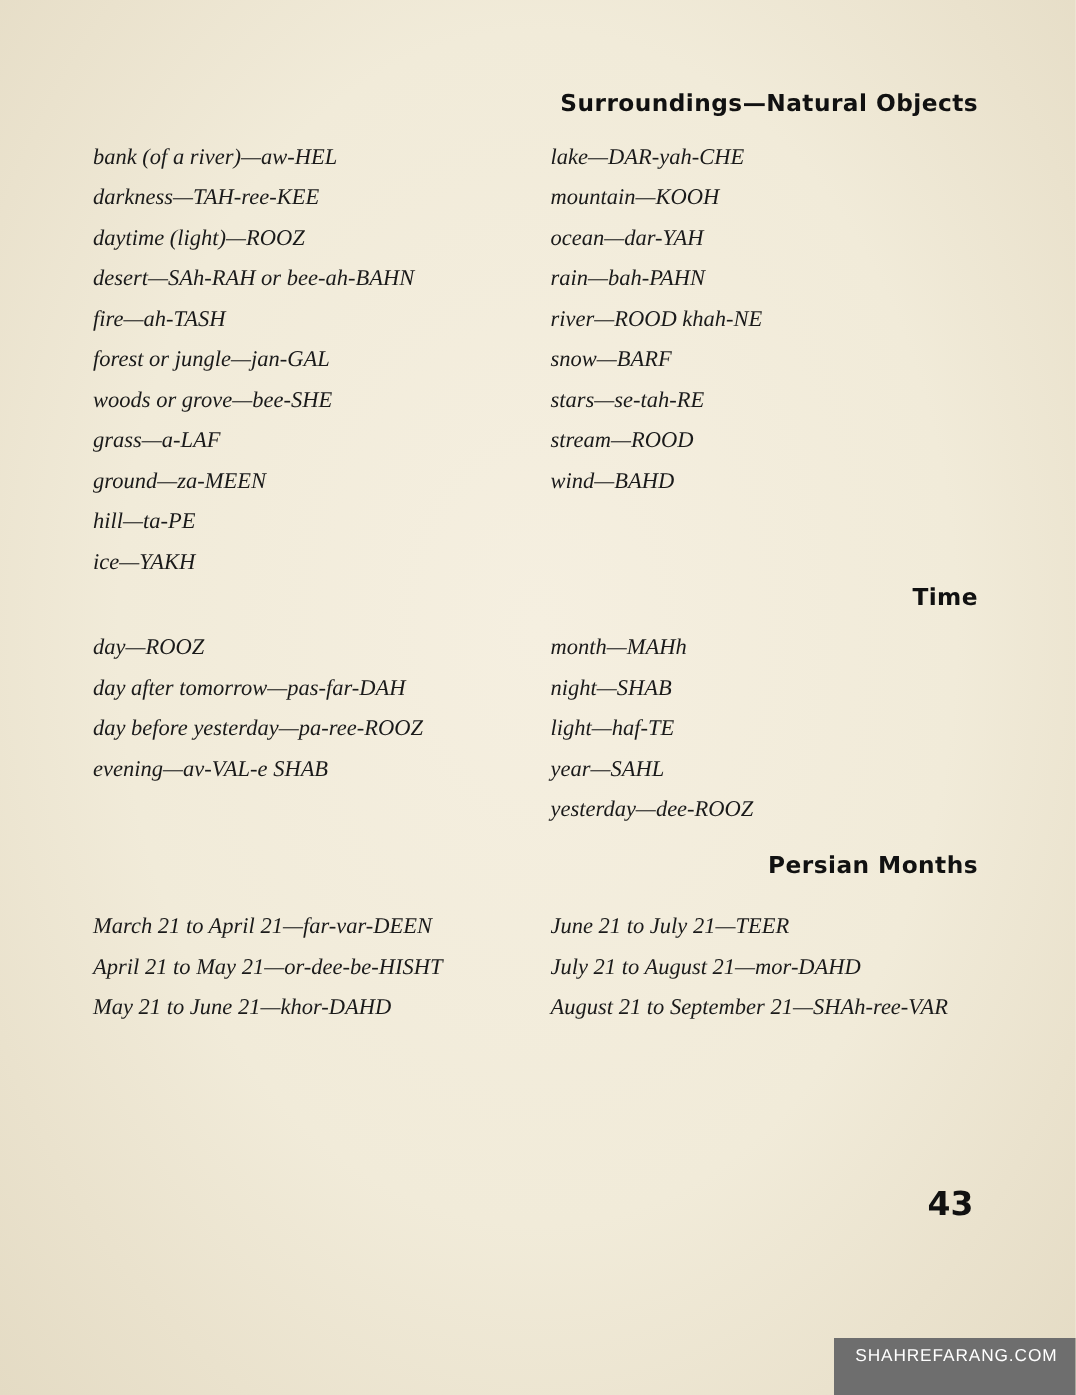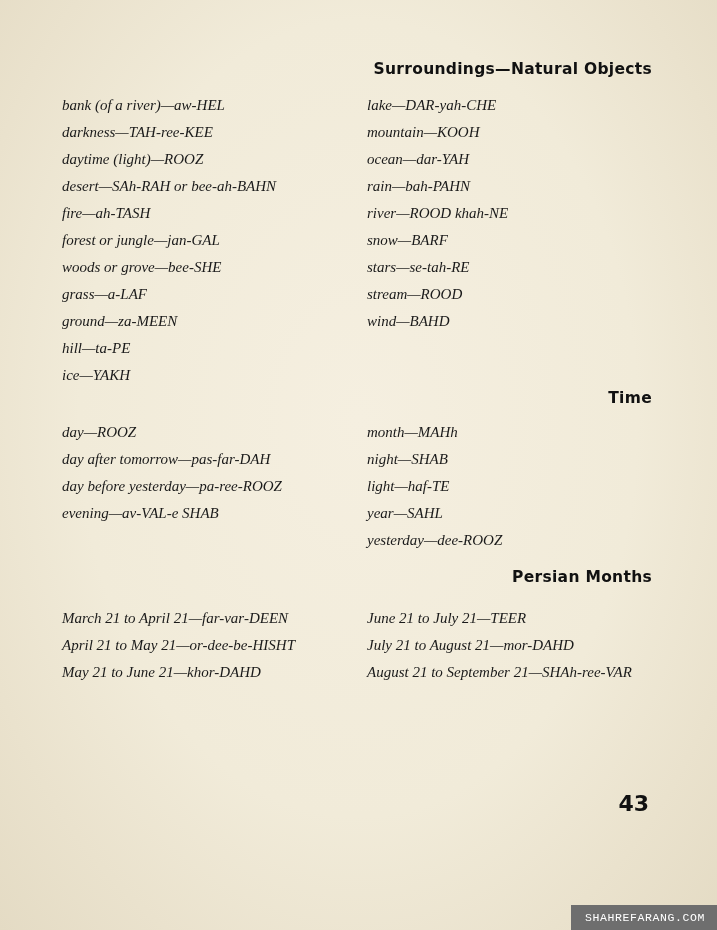--- a/index.html
+++ b/index.html
@@ -82,24 +82,24 @@
     font-size: 22px;
     color: #111;
     margin-top: 43px;
   }
   .watermark {
     position: absolute;
     right: 0;
     bottom: 0;
     background: #6e6e6e;
     color: #ffffff;
-    font-family: Liberation Mono, monospace;
+    font-family: Liberation Sans, sans-serif;
     font-size: 11.5px;
     letter-spacing: 0.6px;
-    padding: 6px 12px 6px 14px;
+    padding: 6px 12px 20px 14px;
   }
 </style>
 </head>
 <body>
 
 <div class="paper"></div>
 
 <div class="page">
   <div class="content">
 

